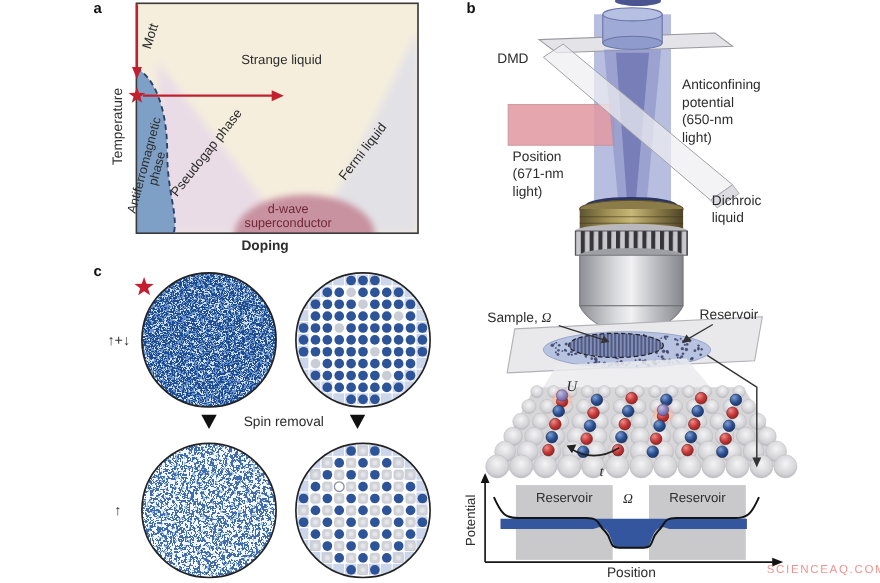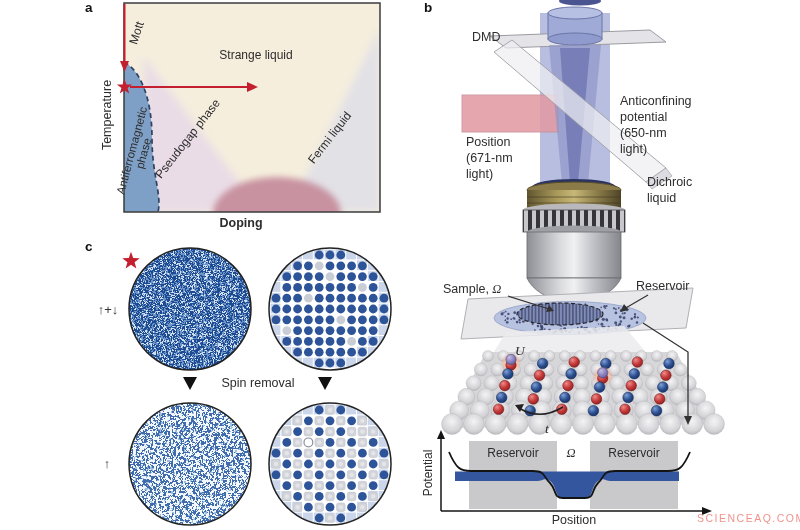--- a/index.html
+++ b/index.html
@@ -764,24 +764,28 @@
 
 <div class="t ctr small" style="left:256px;top:55px;position:absolute;">Strange liquid</div>
 <div class="t ctr small" style="left:137px;top:33px;transform:translate(-50%,-50%) rotate(-72deg);">Mott</div>
 <div class="t ctr" style="left:108px;top:115px;transform:translate(-50%,-50%) rotate(-90deg);">Temperature</div>
 <div class="t ctr afl" style="left:138px;top:152px;transform:translate(-50%,-50%) rotate(-75deg);">
   <div>Antiferromagnetic</div>
       <div>phase</div>
 </div>
 <div class="t ctr small" style="left:188px;top:139px;transform:translate(-50%,-50%) rotate(-52deg);">Pseudogap phase</div>
 <div class="t ctr small" style="left:330px;top:138px;transform:translate(-50%,-50%) rotate(-52deg);">Fermi liquid</div>
+<div class="t ctr dwave" style="left:262px;top:197px;">
+  <div>d-wave</div>
+      <div>superconductor</div>
+</div>
 <div class="t ctr" style="left:241px;top:224px;font-weight:bold;">Doping</div>
 
-<div class="t" style="left:452px;top:30px;margin-left:20px;">DMD</div>
-<div class="t" style="left:620px;top:69px;line-height:16px;margin-top:24px;">
+<div class="t" style="left:452px;top:46px;">DMD</div>
+<div class="t" style="left:620px;top:69px;line-height:16px;">
   <div>Anticonfining</div>
   <div>potential</div>
   <div>(650-nm</div>
   <div>light)</div>
 </div>
 <div class="t" style="left:466px;top:134px;line-height:16px;">
   <div>Position</div>
   <div>(671-nm</div>
   <div>light)</div>
 </div>

